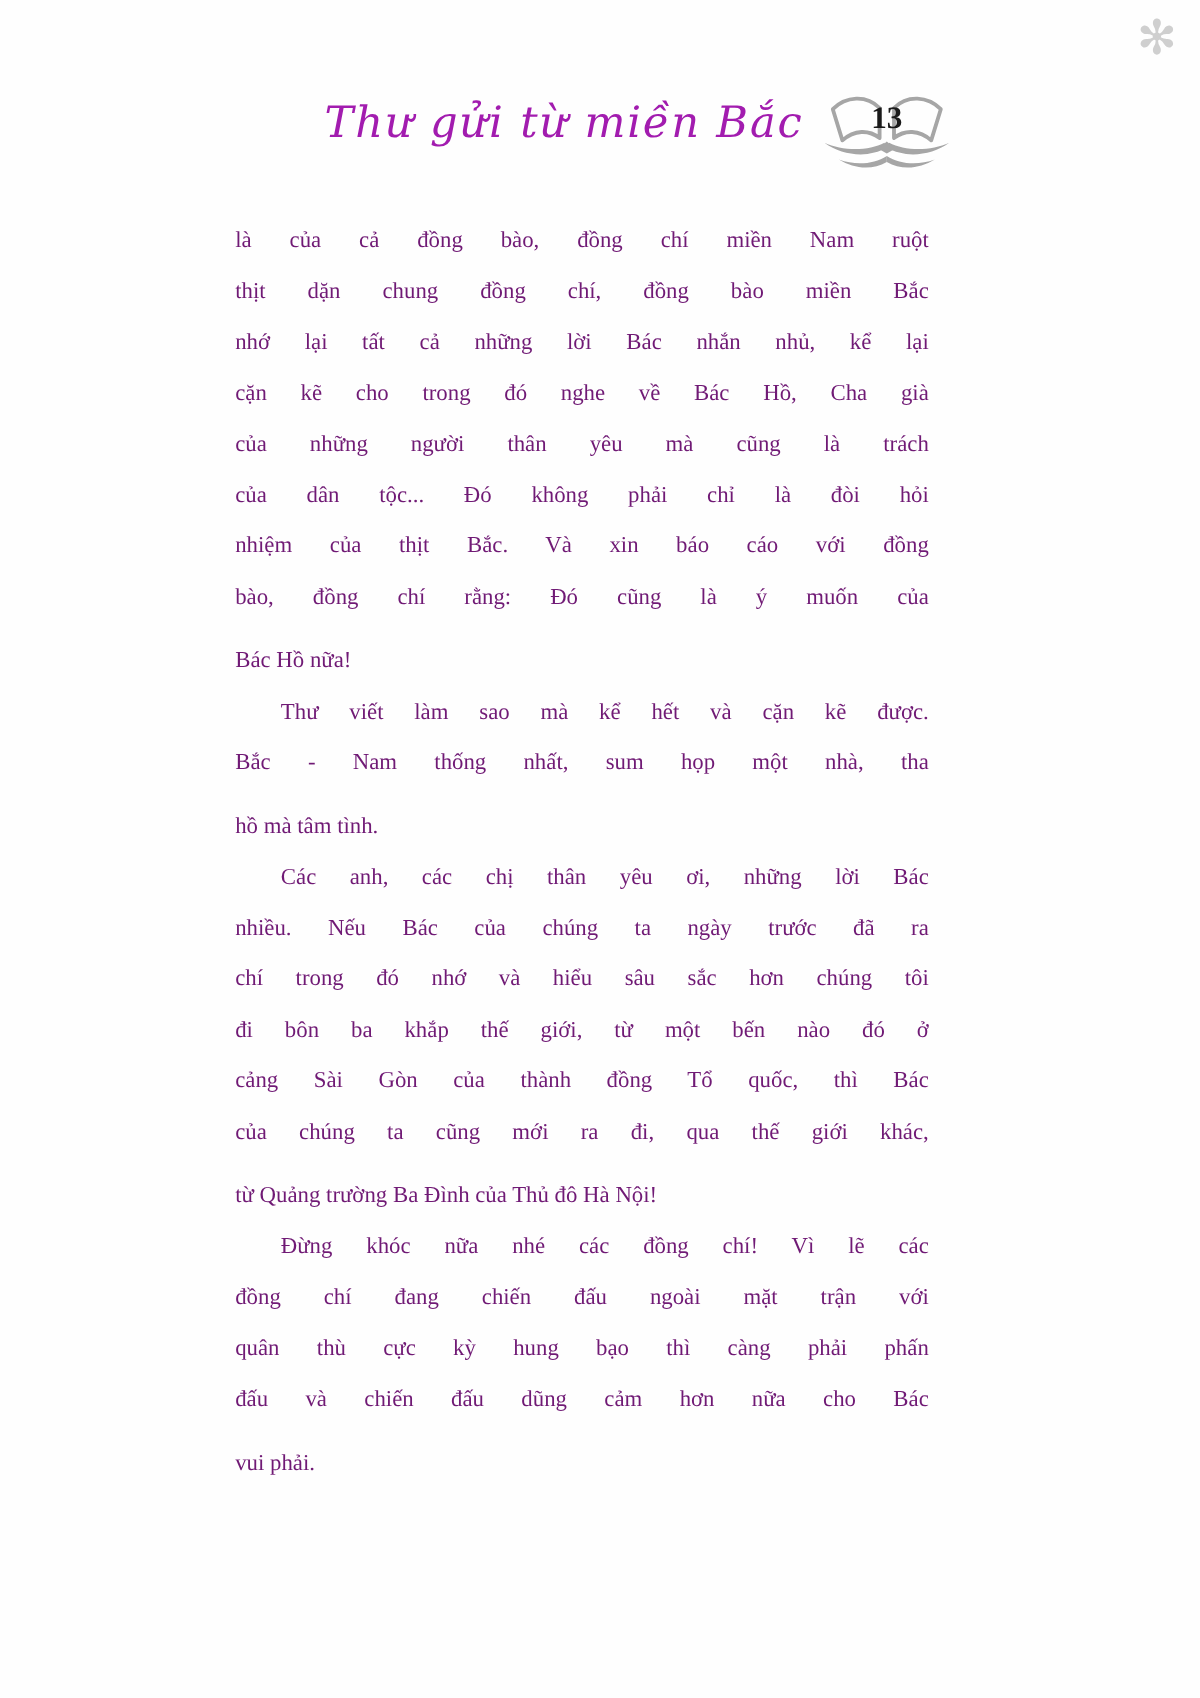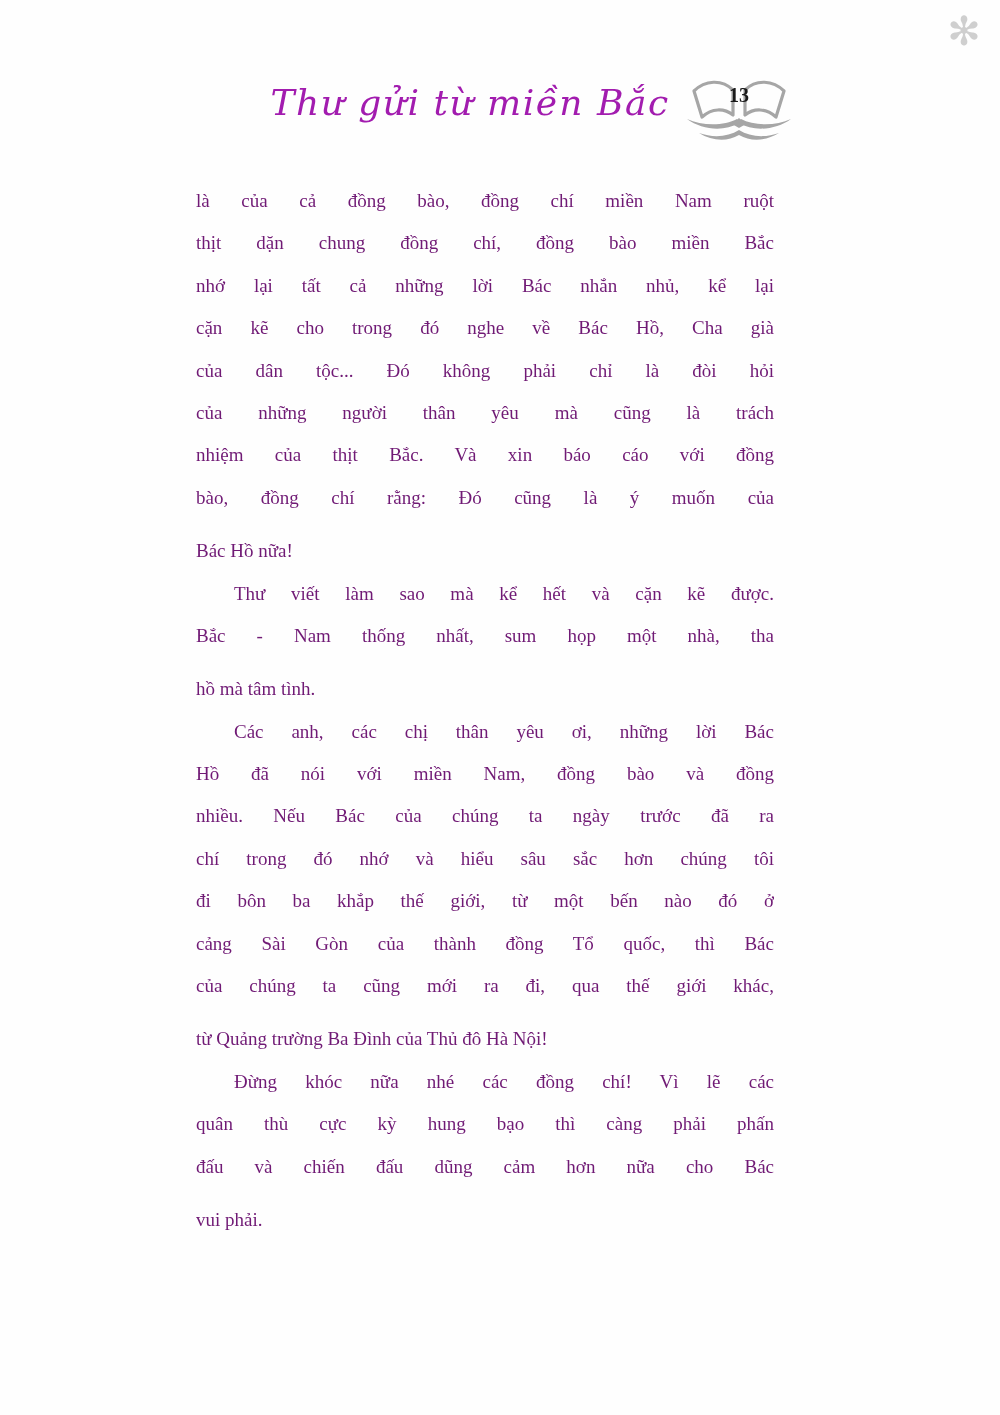--- a/index.html
+++ b/index.html
@@ -34,21 +34,21 @@
     position:absolute;
     top:74px; left:684px;
     width:110px; height:76px;
   }
   .pagenum-ornament svg { display:block; width:110px; height:76px; }
   .pagenum {
     position:absolute;
     top:10px; left:0;
     width:110px;
     text-align:center;
-    font-size:20px;
+    font-size:26px;
     font-weight:bold;
     color:#1a1a1a;
   }
   .body-text {
     position:absolute;
     top:180px; left:196px;
     width:578px;
     font-size:19px;
     line-height:42.4px;
     color:#701a75;
@@ -88,42 +88,42 @@
     </svg>
     <div class="pagenum">13</div>
   </div>
 
   <div class="body-text" id="body-text">
       <div class="para">
         <div class="line">là của cả đồng bào, đồng chí miền Nam ruột</div>
         <div class="line">thịt dặn chung đồng chí, đồng bào miền Bắc</div>
         <div class="line">nhớ lại tất cả những lời Bác nhắn nhủ, kể lại</div>
         <div class="line">cặn kẽ cho trong đó nghe về Bác Hồ, Cha già</div>
+        <div class="line">của những người thân yêu mà cũng là trách</div>
         <div class="line">của dân tộc... Đó không phải chỉ là đòi hỏi</div>
-        <div class="line">của những người thân yêu mà cũng là trách</div>
         <div class="line">nhiệm của thịt Bắc. Và xin báo cáo với đồng</div>
         <div class="line">bào, đồng chí rằng: Đó cũng là ý muốn của</div>
         <div class="line last">Bác Hồ nữa!</div>
       </div>
       <div class="para">
         <div class="line indent">Thư viết làm sao mà kể hết và cặn kẽ được.</div>
         <div class="line">Bắc - Nam thống nhất, sum họp một nhà, tha</div>
         <div class="line last">hồ mà tâm tình.</div>
       </div>
       <div class="para">
         <div class="line indent">Các anh, các chị thân yêu ơi, những lời Bác</div>
-        <div class="line">Hồ đã nói với miền Nam, đồng bào và đồng</div>
         <div class="line">nhiều. Nếu Bác của chúng ta ngày trước đã ra</div>
         <div class="line">chí trong đó nhớ và hiểu sâu sắc hơn chúng tôi</div>
         <div class="line">đi bôn ba khắp thế giới, từ một bến nào đó ở</div>
         <div class="line">cảng Sài Gòn của thành đồng Tổ quốc, thì Bác</div>
         <div class="line">của chúng ta cũng mới ra đi, qua thế giới khác,</div>
         <div class="line last">từ Quảng trường Ba Đình của Thủ đô Hà Nội!</div>
       </div>
       <div class="para">
         <div class="line indent">Đừng khóc nữa nhé các đồng chí! Vì lẽ các</div>
+        <div class="line">đồng chí đang chiến đấu ngoài mặt trận với</div>
         <div class="line">quân thù cực kỳ hung bạo thì càng phải phấn</div>
         <div class="line">đấu và chiến đấu dũng cảm hơn nữa cho Bác</div>
         <div class="line last">vui phải.</div>
       </div>
     </div>
 
 </div>
 
 </body></html>

